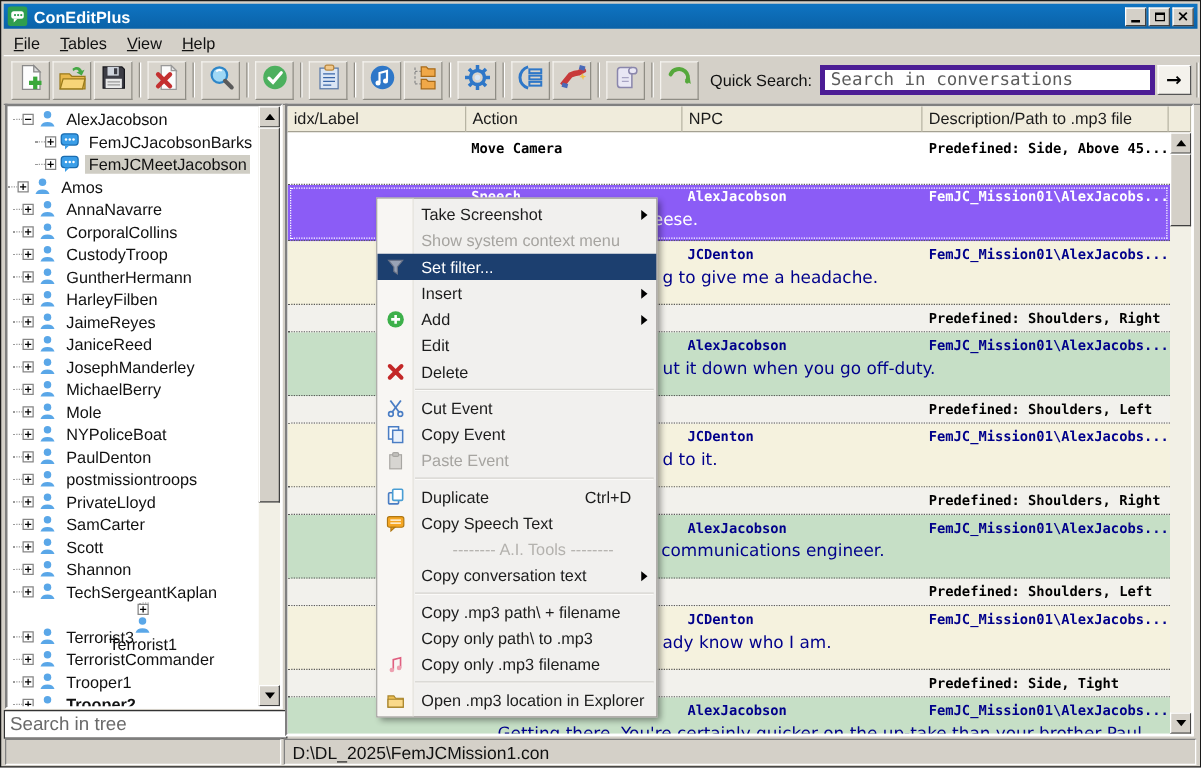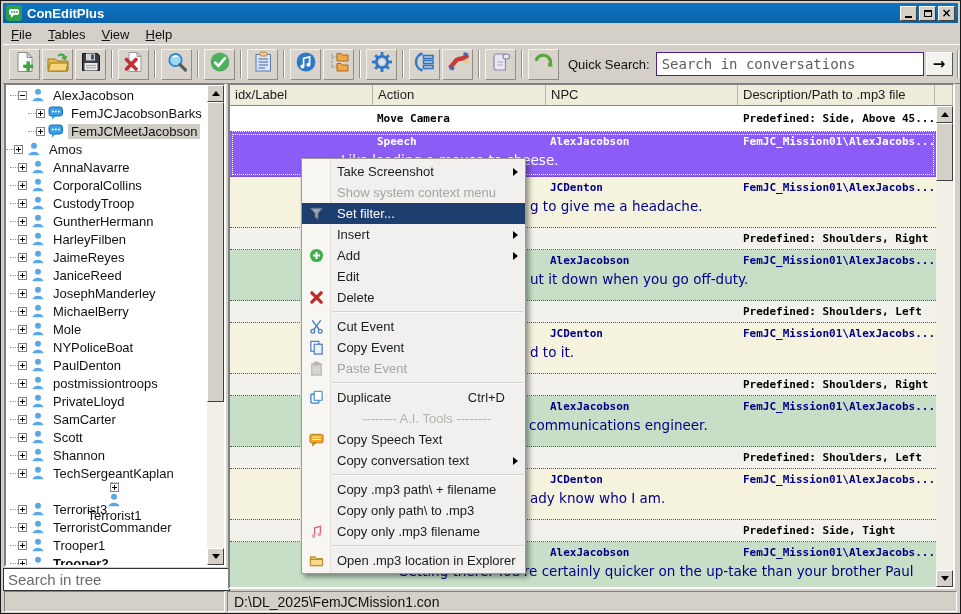--- a/index.html
+++ b/index.html
@@ -24,21 +24,21 @@
   .menubar .mitem{padding:2px 8px;}
   
   .toolbar{position:absolute;left:2px;top:43px;right:0;height:38px;display:flex;align-items:center;
     border-top:1px solid #fff;border-bottom:1px solid #808080;padding-left:5px;white-space:nowrap;overflow:hidden;}
   .tbtn{width:31px;height:31px;box-sizing:border-box;margin:0 1px;background:#d8d4cc;
     border:1px solid;border-color:#f4f2ee #8f8d85 #8f8d85 #f4f2ee;
     display:flex;align-items:center;justify-content:center;flex:0 0 auto;}
   .tbtn svg{width:22px;height:22px;}
   .tsep{width:0;height:28px;border-left:1px solid #928f87;border-right:1px solid #fff;margin:0 4px;flex:0 0 auto;}
   .qs-label{font-size:13px;color:#111;margin:0 6px 0 8px;flex:0 0 auto;}
-  .qs-input{width:268px;height:24px;box-sizing:border-box;border:1px solid #4c1d95;background:#fff;
+  .qs-input{width:268px;height:24px;box-sizing:border-box;border:4px solid #4c1d95;background:#fff;
     font-family:"DejaVu Sans Mono",monospace;font-size:14px;color:#555;padding:0 5px;flex:0 0 auto;}
   .qs-input::placeholder{color:#5c5c5c;opacity:1;}
   .qs-go{width:27px;height:24px;box-sizing:border-box;border:1px solid;border-color:#fff #555 #555 #fff;
     background:#f4f2ec;font-family:"DejaVu Sans",sans-serif;font-weight:bold;font-size:15px;
     display:flex;align-items:center;justify-content:center;margin-left:2px;flex:0 0 auto;}
   
   .tree-panel{position:absolute;left:3px;top:82px;width:222px;height:484px;box-sizing:border-box;
     background:#fff;border:2px solid;border-color:#808080 #fff #fff #808080;overflow:hidden;}
   .tree-items{position:absolute;left:0;top:1px;right:17px;bottom:0;overflow:hidden;}
   .trow{height:18px;display:flex;align-items:center;font-size:13px;color:#111;white-space:nowrap;}
@@ -546,21 +546,21 @@
 
   <div class="table">
     <div class="thead" id="thead">
         <span class="th" style="width: 143px;">idx/Label</span>
         <span class="th" style="width: 173px;">Action</span>
         <span class="th" style="width: 192px;">NPC</span>
         <span class="th" style="width: 197px;">Description/Path to .mp3 file</span>
         <span class="th" style="flex: 1 1 0%;"></span>
       </div>
     <div class="rows" id="rows">
-        <div class="row" style="height: 26px; background: rgb(255, 255, 255);">
+        <div class="row" style="height: 42px; background: rgb(255, 255, 255);">
           <span class="cell c-action" style="top: 0px; line-height: 26px;">Move Camera</span>
           <span class="cell c-desc cam" style="top: 0px; line-height: 26px;">Predefined: Side, Above 45...</span>
         </div>
         <div class="row sel" style="height: 45px;">
           <span class="cell c-action" style="top: 3px;">Speech</span>
           <span class="cell c-npc" style="top: 3px;">AlexJacobson</span>
           <span class="cell c-desc" style="top: 3px;">FemJC_Mission01\AlexJacobs...</span>
           <span class="speechline" style="top: 20px; left: 111px;">Like leading a mouse to cheese.</span>
         </div>
         <div class="row" style="height: 51px; background: rgb(245, 242, 222);">
@@ -715,35 +715,35 @@
       <div class="mi">
         <span class="mic">
           <svg viewBox="0 0 16 16">
             <rect x="2" y="4.5" width="8.5" height="9.5" rx="1" fill="none" stroke="#4a7dc4" stroke-width="1.4"></rect>
             <rect x="5.5" y="1.5" width="8.5" height="9.5" rx="1" fill="#fff" stroke="#4a9ed4" stroke-width="1.4"></rect>
           </svg>
         </span>
         <span class="mlabel">Duplicate</span>
         <span class="mshort">Ctrl+D</span>
       </div>
-      <div class="mi disabled center">
-        <span class="mic"></span>
-        <span class="mlabel">-------- A.I. Tools --------</span>
-      </div>
       <div class="mi">
         <span class="mic">
           <svg viewBox="0 0 16 16">
             <rect x="1" y="2.5" width="14" height="9" rx="1.8" fill="#f5a623" stroke="#b07712"></rect>
             <path d="M4 11.5v3.2l3.4-3.2z" fill="#f5a623" stroke="#b07712"></path>
             <line x1="3.5" y1="5.5" x2="12.5" y2="5.5" stroke="#fff"></line>
             <line x1="3.5" y1="8" x2="12.5" y2="8" stroke="#fff"></line>
           </svg>
         </span>
         <span class="mlabel">Copy Speech Text</span>
       </div>
+      <div class="mi disabled center">
+        <span class="mic"></span>
+        <span class="mlabel">-------- A.I. Tools --------</span>
+      </div>
       <div class="mi">
         <span class="mic"></span>
         <span class="mlabel">Copy conversation text</span>
         <span class="marrow"></span>
       </div>
       <div class="msep"></div>
       <div class="mi">
         <span class="mic"></span>
         <span class="mlabel">Copy .mp3 path\ + filename</span>
       </div>

